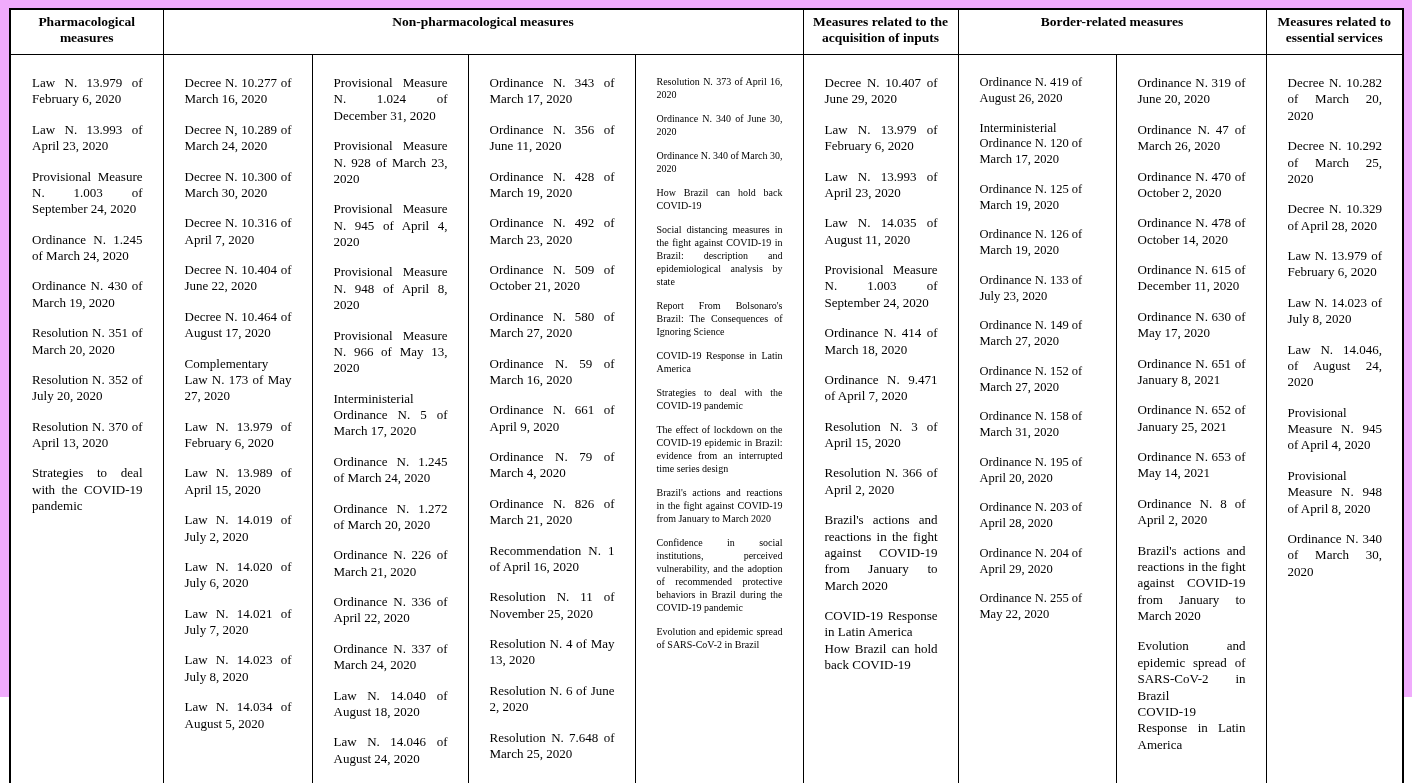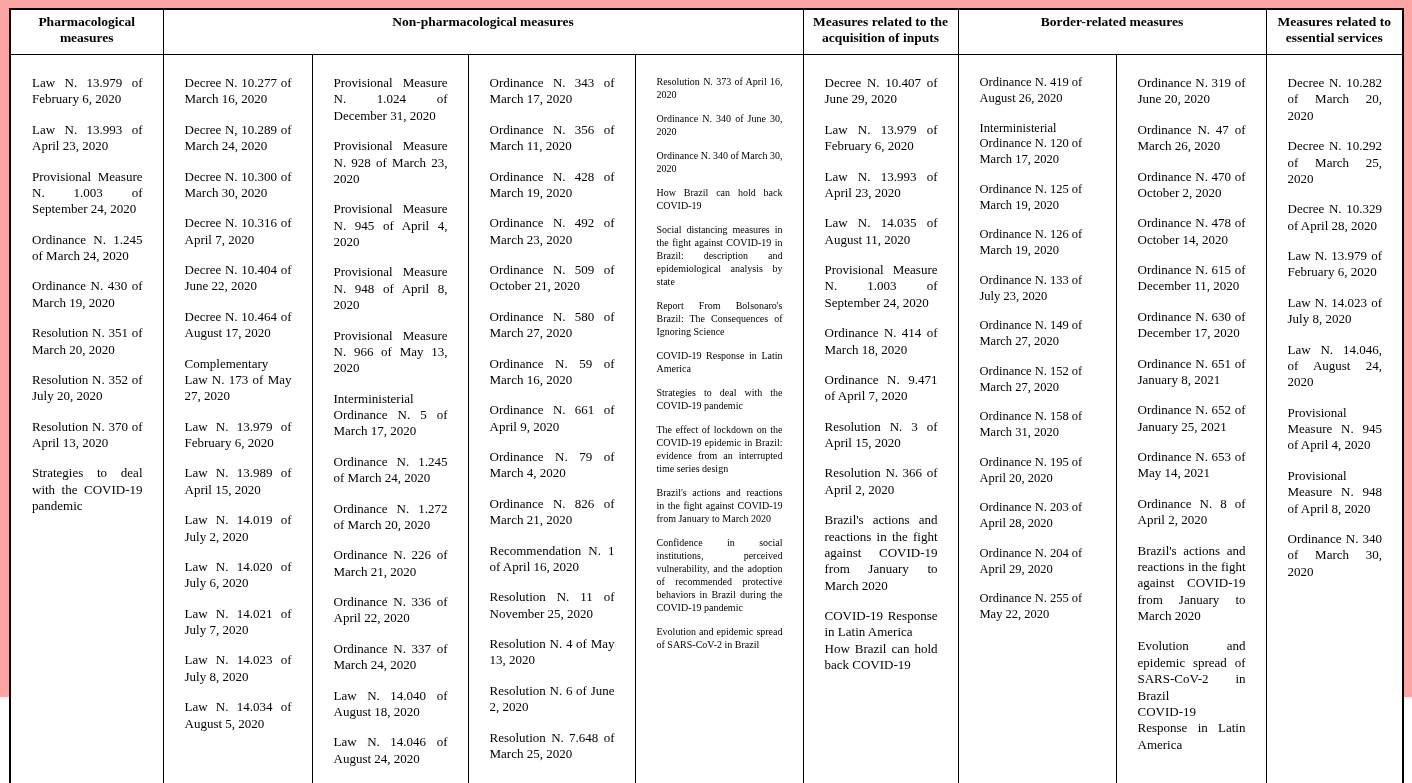--- a/index.html
+++ b/index.html
@@ -9,21 +9,21 @@
     width: 1412px;
     height: 783px;
     overflow: hidden;
     font-family: "Liberation Serif", "DejaVu Serif", serif;
     color: #000000;
   }
   .page {
     position: relative;
     width: 1412px;
     height: 697px;
-    background: #fca5a5;
+    background: #f0abfc;
   }
   table.measures {
     position: absolute;
     left: 9px;
     top: 8px;
     width: 1393px;
     height: 767px;
     border-collapse: collapse;
     table-layout: fixed;
     background: #ffffff;
@@ -222,21 +222,21 @@
                 <span class="ln">Law N. 14.047 of August 24, 2020</span>
               </p>
             </div>
         </td>
         <td class="col">
           <div class="cellwrap">
               <p class="item">
                 <span class="ln">Ordinance N. 343 of March 17, 2020</span>
               </p>
               <p class="item">
-                <span class="ln">Ordinance N. 356 of March 11, 2020</span>
+                <span class="ln">Ordinance N. 356 of June 11, 2020</span>
               </p>
               <p class="item">
                 <span class="ln">Ordinance N. 428 of March 19, 2020</span>
               </p>
               <p class="item">
                 <span class="ln">Ordinance N. 492 of March 23, 2020</span>
               </p>
               <p class="item">
                 <span class="ln">Ordinance N. 509 of October 21, 2020</span>
               </p>
@@ -401,21 +401,21 @@
               <p class="item">
                 <span class="ln">Ordinance N. 470 of October 2, 2020</span>
               </p>
               <p class="item">
                 <span class="ln">Ordinance N. 478 of October 14, 2020</span>
               </p>
               <p class="item">
                 <span class="ln">Ordinance N. 615 of December 11, 2020</span>
               </p>
               <p class="item">
-                <span class="ln">Ordinance N. 630 of December 17, 2020</span>
+                <span class="ln">Ordinance N. 630 of May 17, 2020</span>
               </p>
               <p class="item">
                 <span class="ln">Ordinance N. 651 of January 8, 2021</span>
               </p>
               <p class="item">
                 <span class="ln">Ordinance N. 652 of January 25, 2021</span>
               </p>
               <p class="item">
                 <span class="ln">Ordinance N. 653 of May 14, 2021</span>
               </p>

